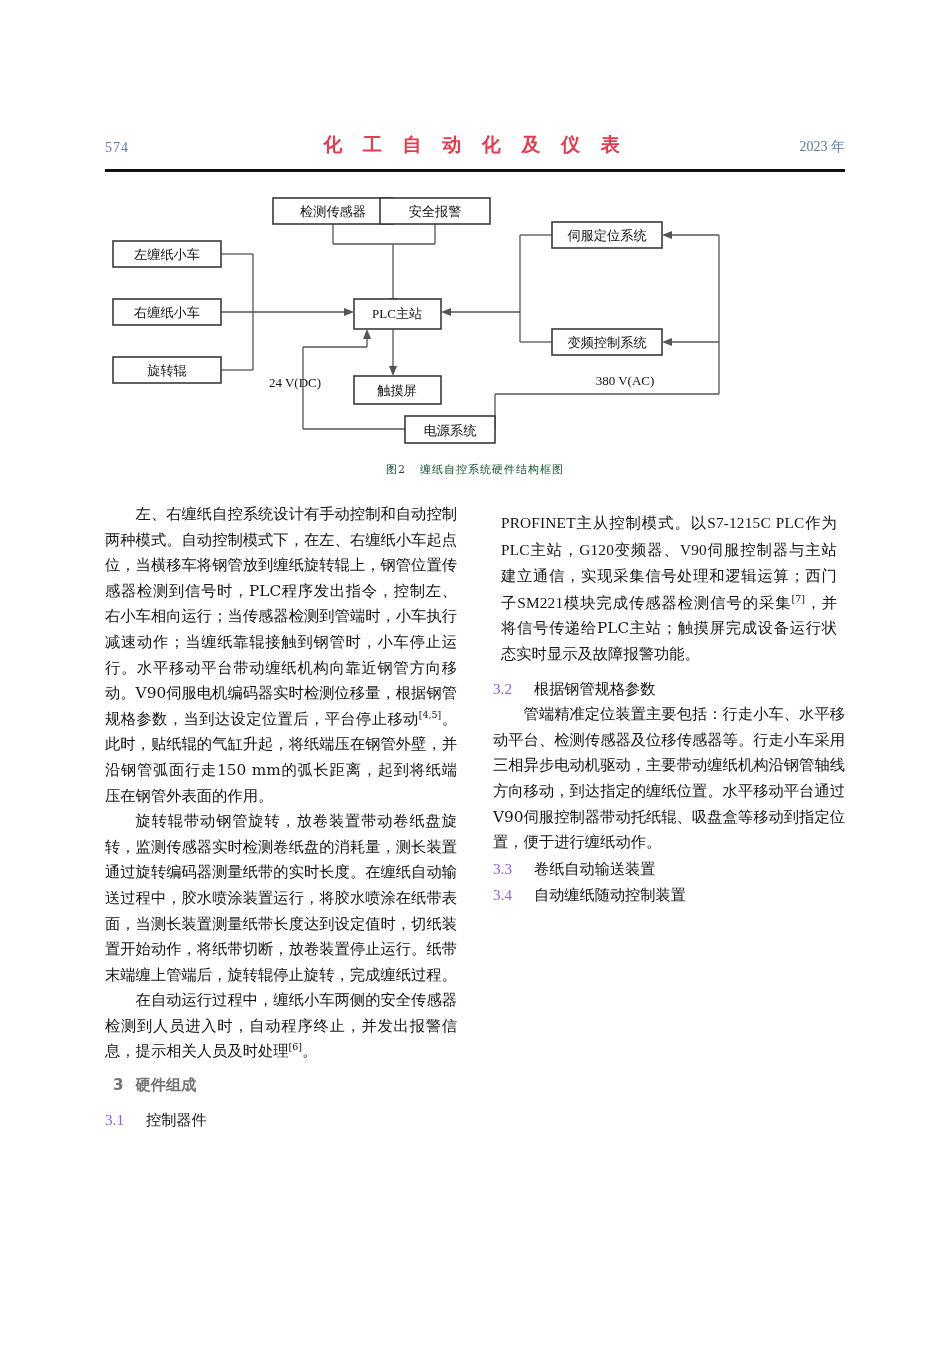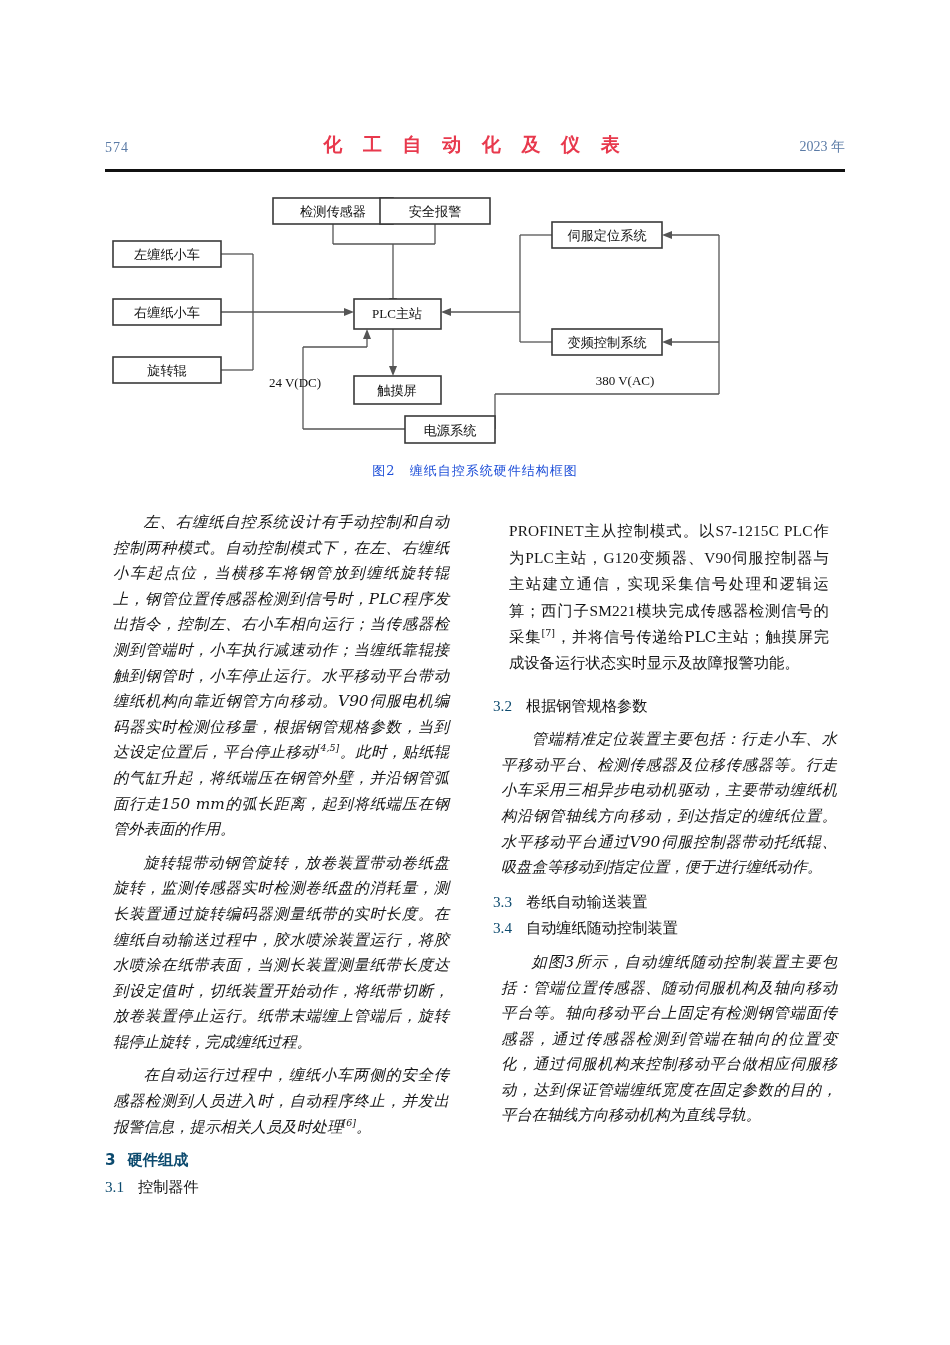--- a/index.html
+++ b/index.html
@@ -82,69 +82,68 @@
     width: 740px;
     height: 270px;
   }
   .fig-caption {
     position: absolute;
     left: 0;
     top: 280px;
     width: 740px;
     text-align: center;
     font-family: "DejaVu Serif", serif;
-    font-size: 13px;
-    color: #1d4ed8;
+    font-size: 11px;
+    color: #14532d;
     letter-spacing: 1px;
   }
   .fig-caption .cap-gap { display: inline-block; width: 14px; }
 
   
   .col {
     position: absolute;
     top: 492px;
     width: 352px;
     font-size: 15.3px;
     line-height: 25.6px;
     text-align: justify;
     text-justify: inter-ideograph;
     color: #141414;
     font-family: "DejaVu Serif", "Liberation Serif", serif;
   }
   .col-left  { left: 105px; }
   .col-right { left: 493px; }
 
   p.para {
+    margin: 0;
+    text-indent: 2em;
+  }
+  p.cont {
     margin: 8px;
-    text-indent: 2em;
-    font-style: italic;
-  }
-  p.cont {
-    margin: 16px;
     text-indent: 0;
   }
   .h2 {
-    margin: 0;
+    margin: 8px;
     font-family: "DejaVu Sans", "Liberation Sans", sans-serif;
     font-size: 15.2px;
     font-weight: bold;
-    color: #0c4a6e;
+    color: #737373;
     line-height: 25.6px;
   }
   .h2 .num { margin-right: 12px; }
   .h3 {
     margin: 0;
     font-family: "DejaVu Serif", "Liberation Serif", serif;
     font-size: 15.2px;
     color: #141414;
     line-height: 25.6px;
   }
   .h3 .num {
-    color: #0c4a6e;
-    margin-right: 14px;
+    color: #8b5cf6;
+    margin-right: 22px;
     font-family: "Liberation Serif", serif;
   }
   sup.ref {
     font-size: 9.5px;
     vertical-align: super;
     line-height: 0;
   }
   .lat {
     font-family: "Liberation Serif", serif;
     letter-spacing: 0.2px;
@@ -303,16 +302,15 @@
 
     <p class="h3"><span class="num">3.2</span><span>根据钢管规格参数</span></p>
 
     <p class="para">管端精准定位装置主要包括：行走小车、水平移动平台、检测传感器及位移传感器等。行走小车采用三相异步电动机驱动，主要带动缠纸机构沿钢管轴线方向移动，到达指定的缠纸位置。水平移动平台通过V90伺服控制器带动托纸辊、吸盘盒等移动到指定位置，便于进行缠纸动作。</p>
 
     <p class="h3"><span class="num">3.3</span><span>卷纸自动输送装置</span></p>
 
 
     <p class="h3"><span class="num">3.4</span><span>自动缠纸随动控制装置</span></p>
 
-    <p class="para">如图3所示，自动缠纸随动控制装置主要包括：管端位置传感器、随动伺服机构及轴向移动平台等。轴向移动平台上固定有检测钢管端面传感器，通过传感器检测到管端在轴向的位置变化，通过伺服机构来控制移动平台做相应伺服移动，达到保证管端缠纸宽度在固定参数的目的，平台在轴线方向移动机构为直线导轨。</p>
   </div>
 
 </div>
 
 </body></html>

